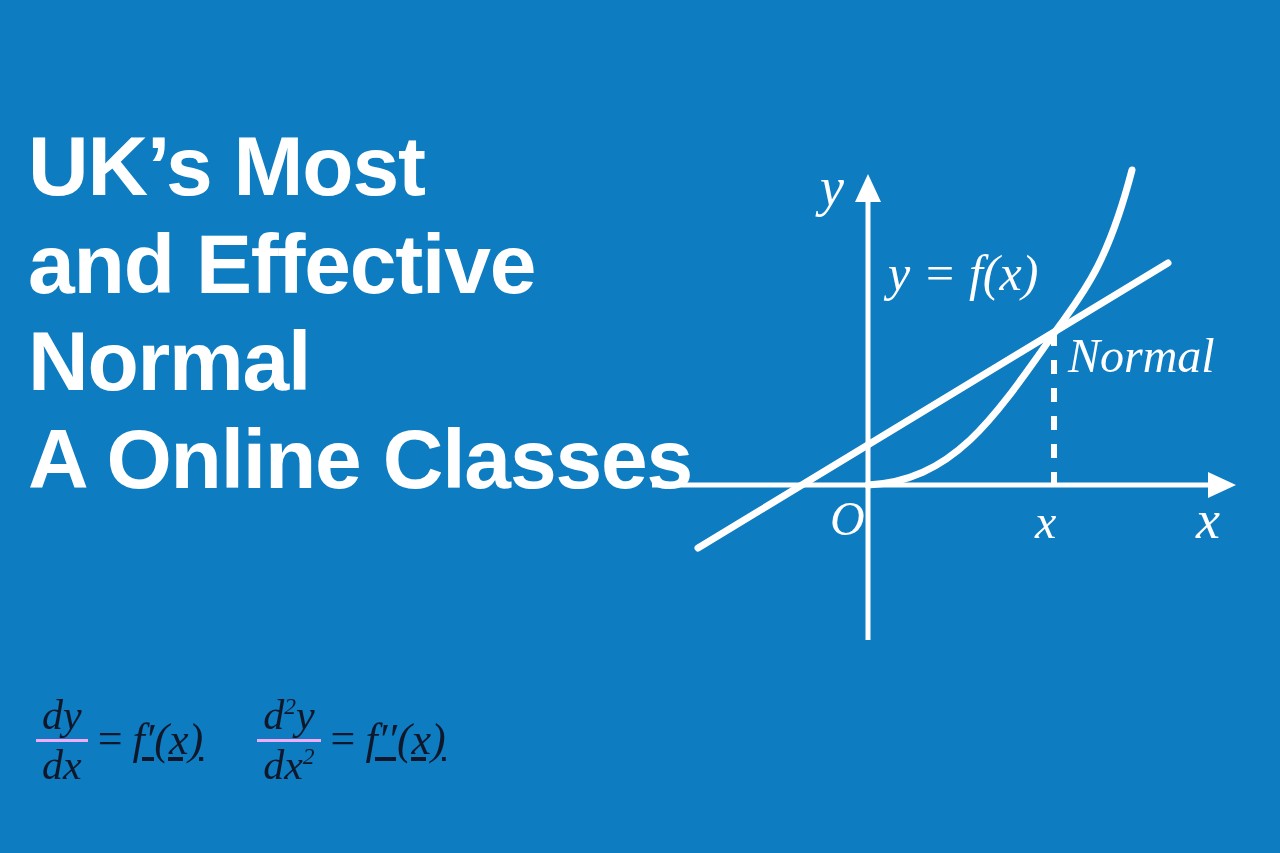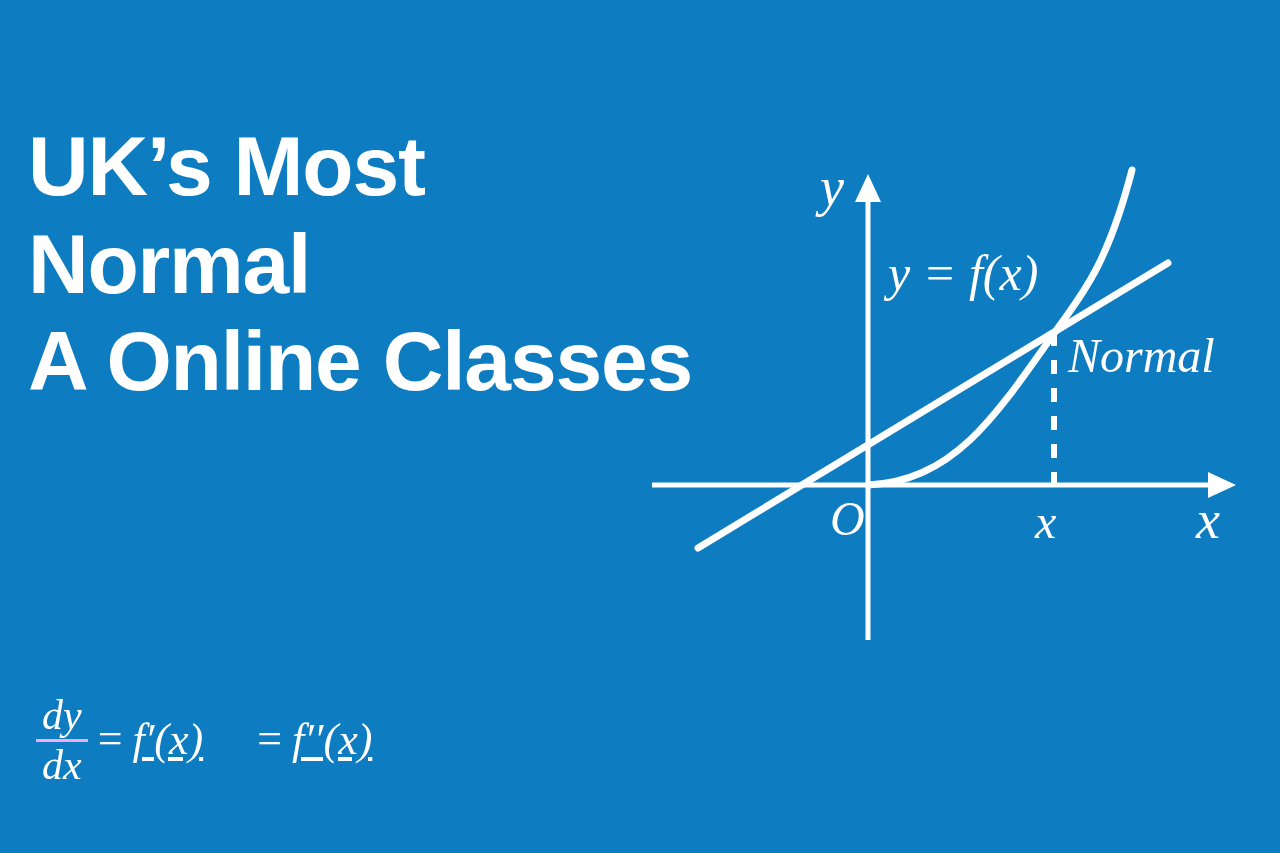--- a/index.html
+++ b/index.html
@@ -41,21 +41,21 @@
   }
 
   
   #formulas {
     position: absolute;
     left: 36px;
     top: 694px;
     display: flex;
     align-items: center;
     gap: 54px;
-    color: #ffffff;
+    color: #0f172a;
     font-family: "Liberation Serif", "DejaVu Serif", serif;
     font-style: italic;
   }
   .formula {
     display: flex;
     align-items: center;
     gap: 10px;
     font-size: 46px;
     line-height: 1;
   }
@@ -108,36 +108,41 @@
     font-style: italic;
   }
 </style>
 </head>
 <body>
 
 <div id="poster" style="background: rgb(13, 124, 193);">
 
   <h1 id="headline">
     <span class="hl-line">UK’s Most</span>
+    <span class="hl-line">and Effective</span>
     <span class="hl-line">Normal</span>
     <span class="hl-line">A Online Classes</span>
   </h1>
 
   <div id="formulas">
 
     <div class="formula">
       <span class="frac">
         <span class="num">dy</span>
         <span class="den">dx</span>
       </span>
       <span class="eq">=</span>
       <span class="rhs">f′(x)</span>
     </div>
 
     <div class="formula">
+      <span class="frac">
+        <span class="num"><span>d</span><sup>2</sup><span>y</span></span>
+        <span class="den"><span>dx</span><sup>2</sup></span>
+      </span>
       <span class="eq">=</span>
       <span class="rhs">f′′(x)</span>
     </div>
 
   </div>
 
   <div id="graph">
     <svg width="620" height="420" viewBox="0 0 620 420" xmlns="http://www.w3.org/2000/svg">
 
       <g>

